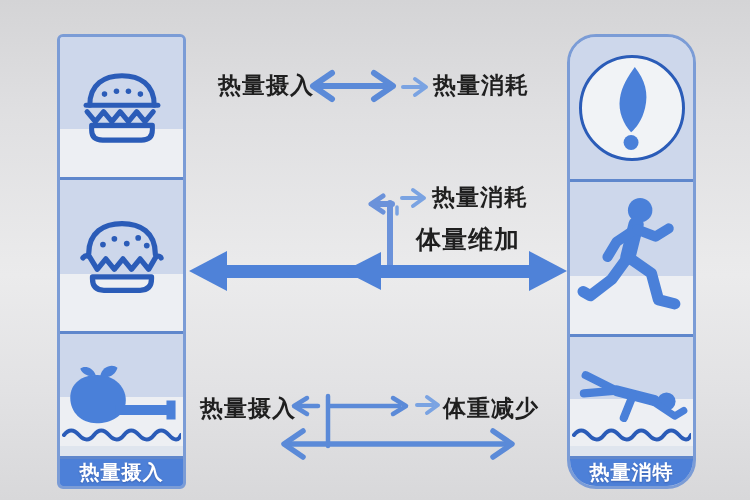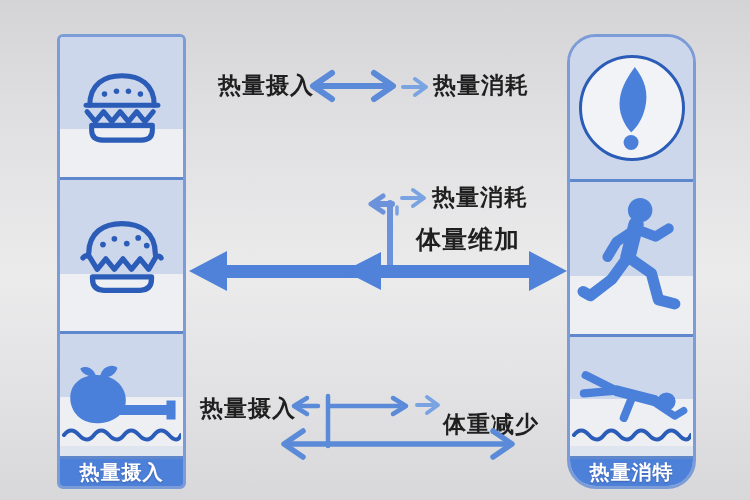--- a/index.html
+++ b/index.html
@@ -136,21 +136,21 @@
     <div class="col-label">热量消特</div>
   </div>
 
   <div class="txt" style="left:218px;top:70px;">热量摄入</div>
   <div class="txt" style="left:433px;top:70px;">热量消耗</div>
 
   <div class="txt" style="left:432px;top:182px;">热量消耗</div>
   <div class="txt" style="left:416px;top:223px;font-size:25px;">体量维加</div>
 
   <div class="txt" style="left:200px;top:393px;">热量摄入</div>
-  <div class="txt" style="left:443px;top:393px;margin-top:16px;">体重减少</div>
+  <div class="txt" style="left:443px;top:393px;">体重减少</div>
 
   <svg class="overlay" width="750" height="500" viewBox="0 0 750 500">
 
     <g fill="none" stroke="var(--arrow)" stroke-width="6" stroke-linecap="round" stroke-linejoin="round">
       <path d="M316,86 H390"></path>
       <path d="M332,73 L313,86 L332,99"></path>
       <path d="M374,73 L393,86 L374,99"></path>
     </g>
 
     <g fill="none" stroke="var(--arrow-light)" stroke-width="4" stroke-linecap="round" stroke-linejoin="round">

